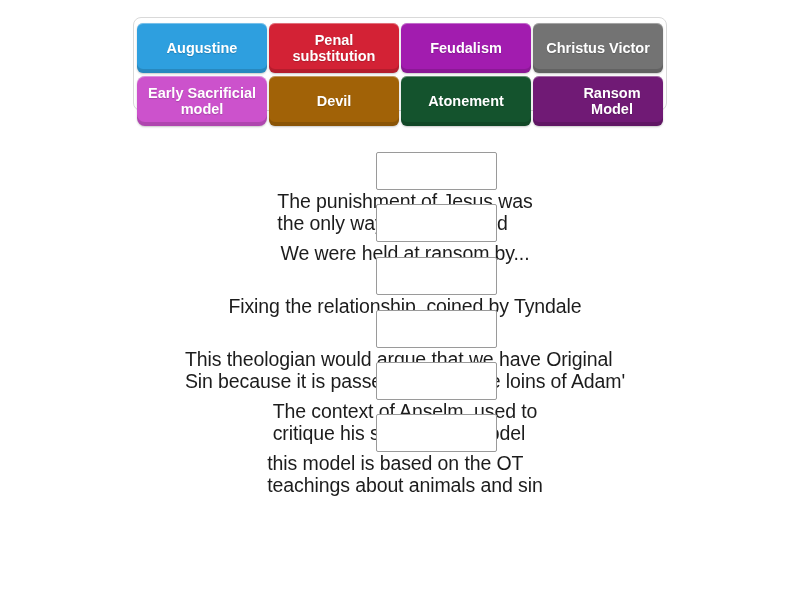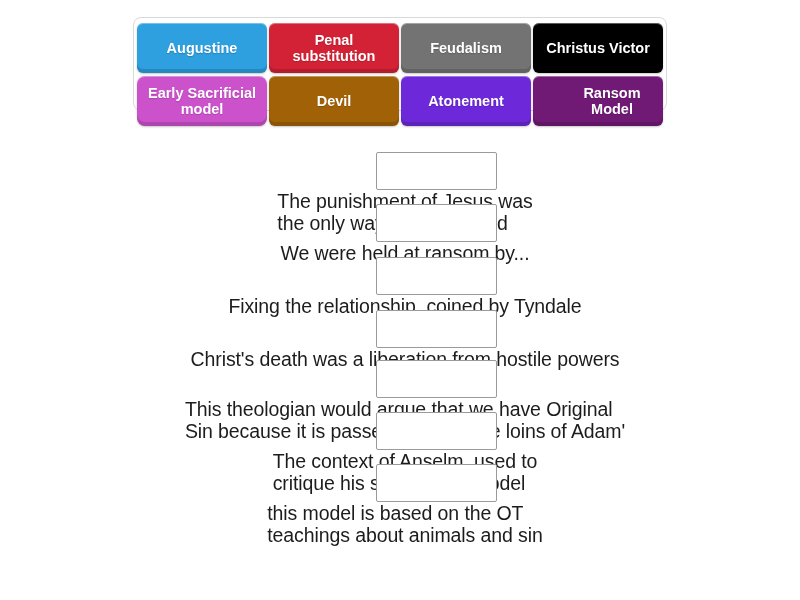--- a/index.html
+++ b/index.html
@@ -114,38 +114,38 @@
 
     <div class="tile" style="background: rgb(46, 159, 223);">
       <span>Augustine</span>
     </div>
 
     <div class="tile" style="background: rgb(211, 34, 53);">
       <span>Penal
 substitution</span>
     </div>
 
-    <div class="tile" style="background: #737373;">
+    <div class="tile" style="background: #a21caf;">
       <span>Feudalism</span>
     </div>
 
-    <div class="tile" style="background: #000000;">
+    <div class="tile" style="background: #737373;">
       <span>Christus Victor</span>
     </div>
 
     <div class="tile" style="background: rgb(204, 82, 204); border-radius: 8px;">
       <span>Early Sacrificial
 model</span>
     </div>
 
     <div class="tile" style="background: #a16207;">
       <span>Devil</span>
     </div>
 
-    <div class="tile" style="background: #6d28d9;">
+    <div class="tile" style="background: #14532d;">
       <span>Atonement</span>
     </div>
 
     <div class="tile" style="background: #701a75; padding-left: 32px;">
       <span>Ransom Model</span>
     </div>
 
   </div>
 </div>
 
@@ -160,24 +160,20 @@
   <div class="row row-h2">
     <div class="drop-zone"></div>
     <div class="prompt">We were held at ransom by...</div>
   </div>
 
   <div class="row row-h3">
     <div class="drop-zone"></div>
     <div class="prompt">Fixing the relationship, coined by Tyndale</div>
   </div>
 
-  <div class="row row-h4">
-    <div class="drop-zone"></div>
-    <div class="prompt">Christ's death was a liberation from hostile powers</div>
-  </div>
 
   <div class="row row-h5">
     <div class="drop-zone"></div>
     <div class="prompt">This theologian would argue that we have Original
 Sin because it is passed down in 'the loins of Adam'</div>
   </div>
 
 
   <div class="row row-h7">
     <div class="drop-zone"></div>

